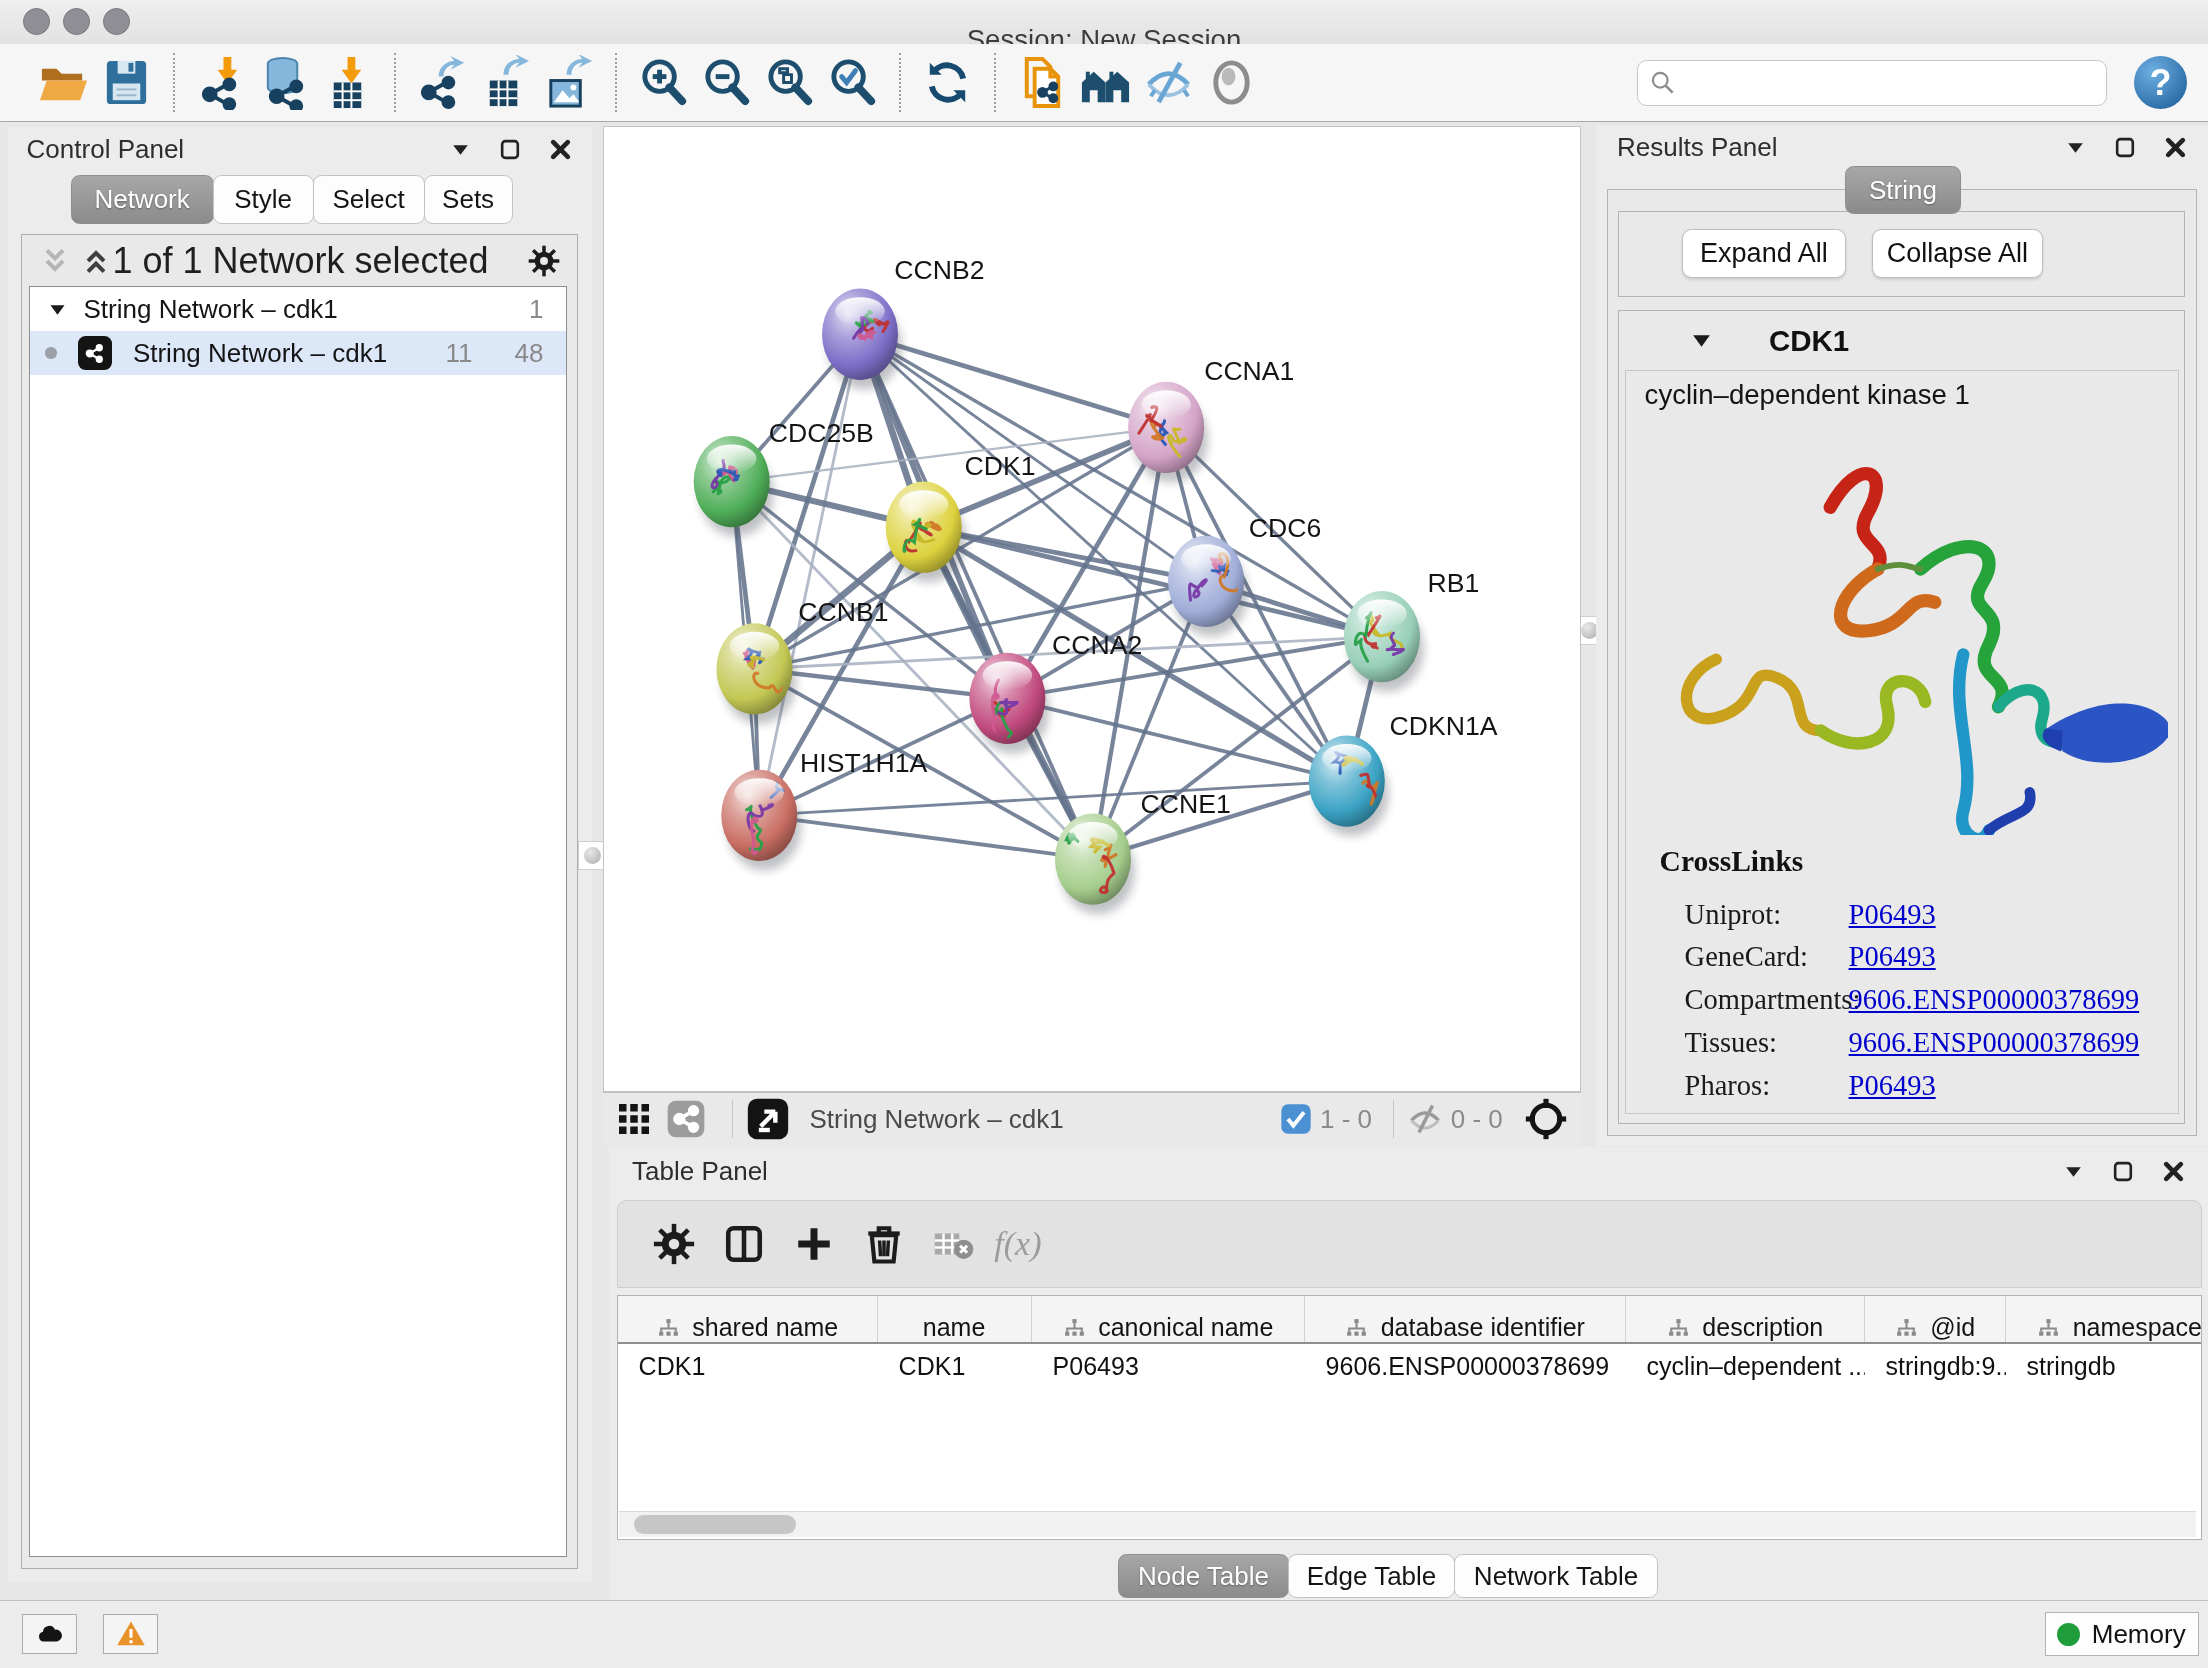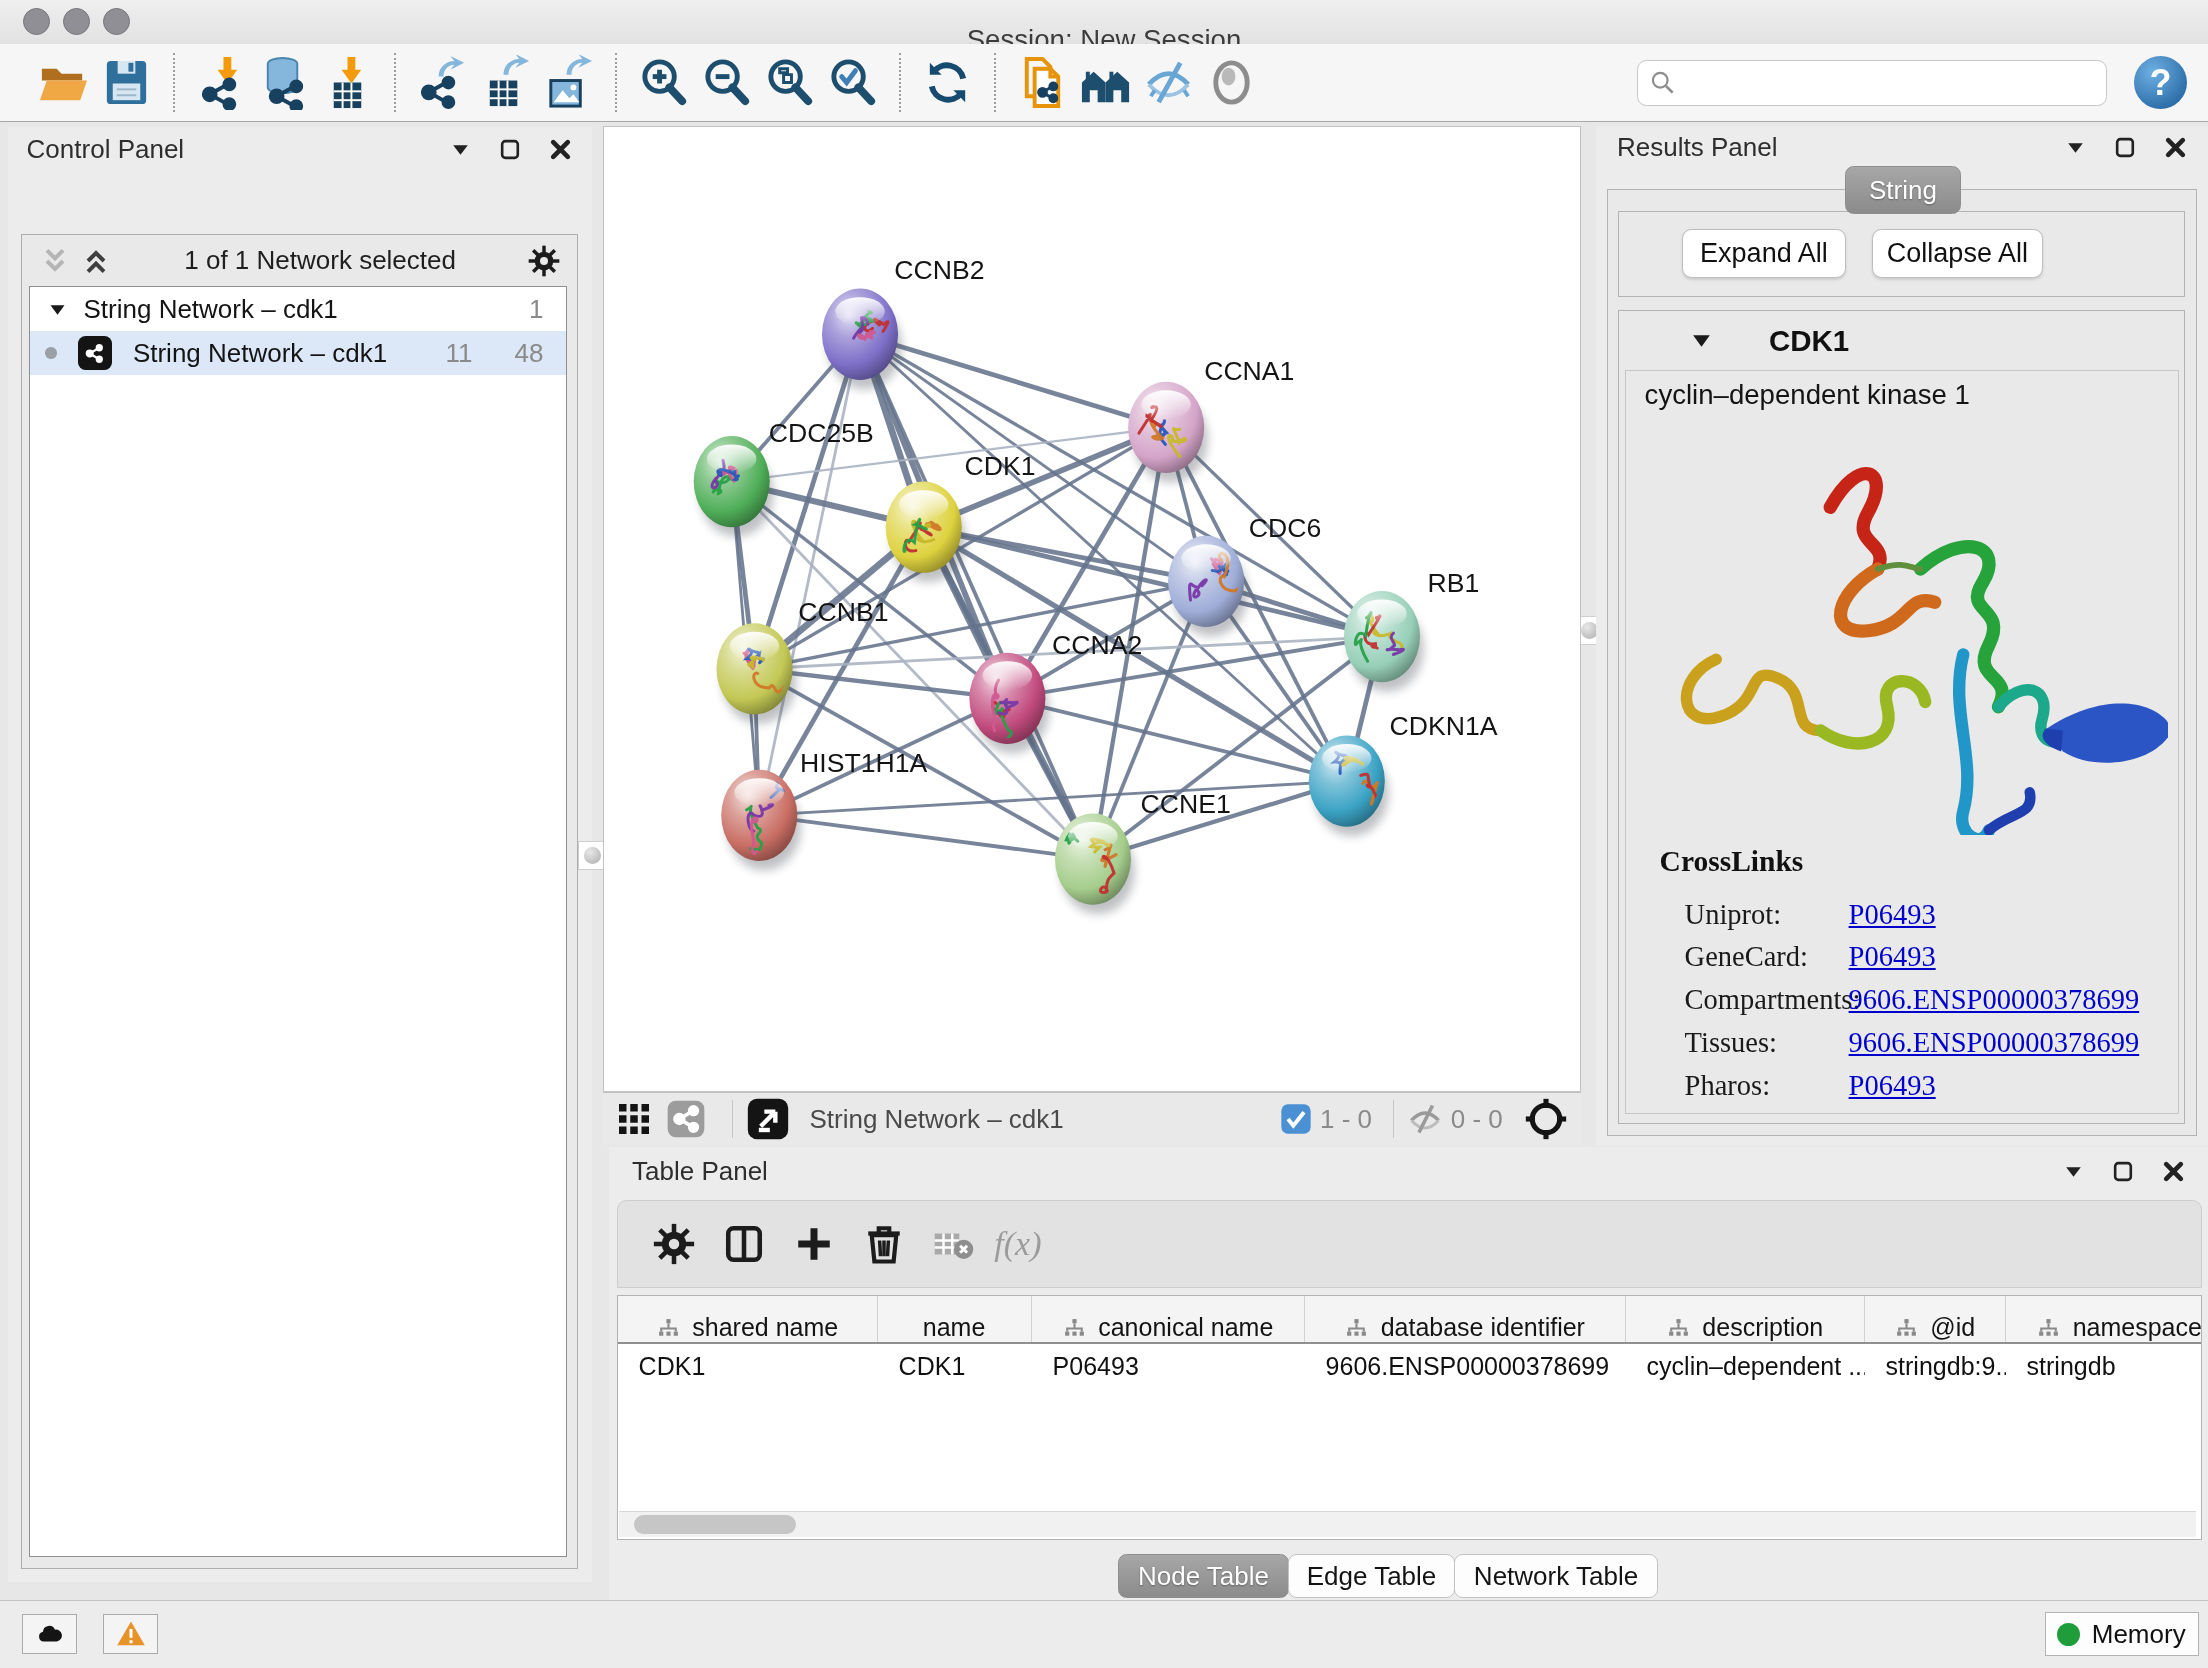--- a/index.html
+++ b/index.html
@@ -26,21 +26,21 @@
   .control-panel{position:absolute;left:7.6px;top:127px;width:584px;height:1455px;background:#ececec;}
   .cp-head{position:absolute;left:0;top:0;width:100%;height:44px;display:flex;align-items:center;padding:0 19px;box-sizing:border-box;}
   .cp-head .pctrl{margin-left:auto;}
   .tabrow{position:absolute;display:flex;}
   .tab{height:49px;border:1.9px solid #c2c2c2;background:#fdfdfd;color:#141414;font-size:26px;display:flex;align-items:center;justify-content:center;border-radius:8.6px;margin-right:-1px;box-sizing:border-box;}
   .tab.active{background:linear-gradient(#a7a7a7,#8b8b8b);color:#fff;border-color:#8e8e8e;text-shadow:0 1px 1.9px rgba(0,0,0,.35);}
   .cp-tabs{left:63px;top:48px;}
   .cp-box{position:absolute;left:13.3px;top:107px;width:557px;height:1335px;background:#e9e9e9;border:1.9px solid #adadad;box-sizing:border-box;}
   .cp-selrow{position:absolute;left:0;top:3.8px;width:100%;height:44px;display:flex;align-items:center;padding:0 17px;box-sizing:border-box;}
   .cp-selrow svg{width:32px;height:32px;}
-  .sel-text{flex:1;text-align:center;font-size:26px;color:#1f1f1f;}
+  .sel-text{flex:1;text-align:left;font-size:36px;color:#1f1f1f;}
   .cp-list{position:absolute;left:7.6px;top:51px;width:538px;height:1271px;background:#fff;border:1.9px solid #8f8f8f;box-sizing:border-box;}
   .tree-row{position:absolute;left:0;width:100%;height:44px;display:flex;align-items:center;font-size:26px;color:#141414;box-sizing:border-box;}
   .tree-num{color:#8a8a8a;}
   .share-badge{width:34px;height:34px;border-radius:7.6px;background:#141414;display:flex;align-items:center;justify-content:center;}
   .share-badge svg{width:23px;height:23px;}
   
   .vsplit-handle{position:absolute;width:27px;height:27px;background:#fff;border:1px solid #cfcfcf;display:flex;align-items:center;justify-content:center;}
   .vsplit-handle i{display:block;width:17px;height:17px;border-radius:50%;background:radial-gradient(circle at 35% 30%,#e8e8e8,#ababab);}
   .hsplit-dot{position:absolute;left:1395px;top:1147px;width:15px;height:19px;border-radius:50%;background:#c9c9c9;}
   
@@ -294,20 +294,34 @@
         <svg viewBox="0 0 24 24">
             <path d="M5 8h14l-7 9z" fill="#222"></path>
           </svg>
         <svg viewBox="0 0 24 24">
             <rect x="4" y="4" width="15" height="16" rx="3" fill="none" stroke="#222" stroke-width="2.5"></rect>
           </svg>
         <svg viewBox="0 0 24 24">
             <path d="M5 5l14 14M19 5L5 19" stroke="#222" stroke-width="4.5" stroke-linecap="round"></path>
           </svg>
       </span>
+    </div>
+    <div class="tabrow cp-tabs">
+      <div class="tab active" style="width:143px">
+          <span>Network</span>
+        </div>
+      <div class="tab" style="width:101px">
+          <span>Style</span>
+        </div>
+      <div class="tab" style="width:112px">
+          <span>Select</span>
+        </div>
+      <div class="tab" style="width:89px">
+          <span>Sets</span>
+        </div>
     </div>
     <div class="cp-box">
       <div class="cp-selrow">
         <svg viewBox="0 0 24 24" style="margin-right:9.5px">
             <path d="M6 4l6 6 6-6M6 12l6 6 6-6" fill="none" stroke="#b5b5b5" stroke-width="3"></path>
           </svg>
         <svg viewBox="0 0 24 24">
             <path d="M6 20l6-6 6 6M6 12l6-6 6 6" fill="none" stroke="#3f3f3f" stroke-width="3"></path>
           </svg>
         <span class="sel-text">1 of 1 Network selected</span>

